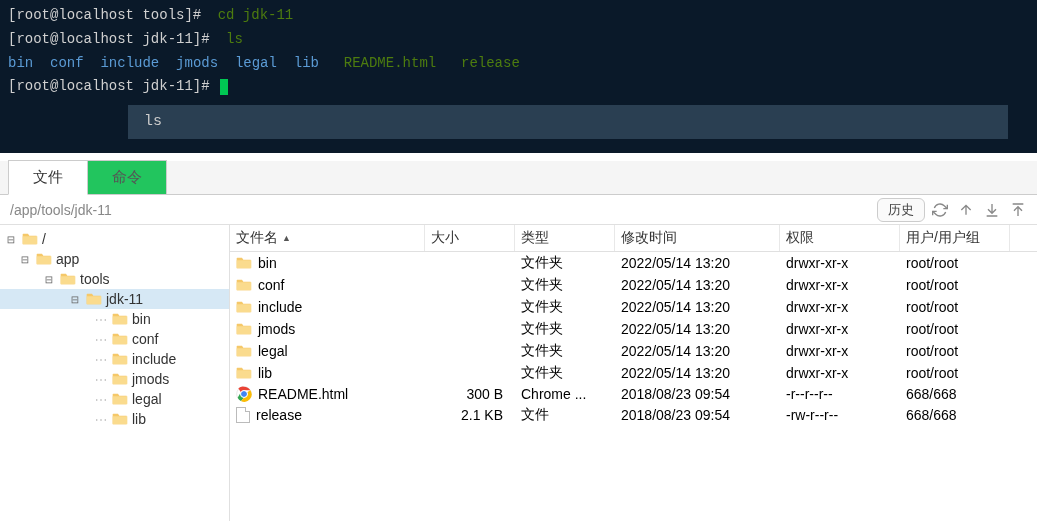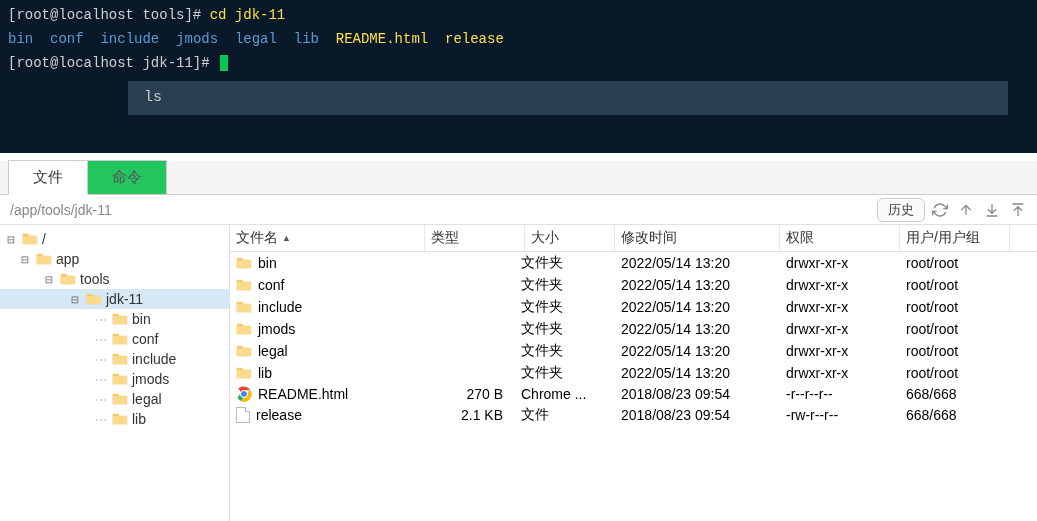--- a/index.html
+++ b/index.html
@@ -2,21 +2,21 @@
 <html><head>
   <meta charset="utf-8">
   <style>
     * { margin: 0; padding: 0; box-sizing: border-box; }
     body { font-family: "Microsoft YaHei", "Segoe UI", sans-serif; font-size: 13px; width: 1037px; height: 521px; overflow: hidden; background: #fff; }
     
     .terminal { background: #0a1929; color: #d0d0d0; font-family: "Consolas", "Courier New", monospace; font-size: 14px; padding: 4px 8px; line-height: 1.7; height: 153px; }
     .terminal-line { white-space: pre; }
     .term-prompt { color: #d0d0d0; }
     .term-blue { color: #5b9bd5; }
-    .term-white { color: #fde047; }
+    .term-white { color: #4d7c0f; margin-left: 8px; }
     .cursor { display: inline-block; width: 8px; height: 16px; background: #00c853; vertical-align: middle; margin-left: 2px; }
     .search-bar { background: #2a3f52; margin: 6px 0 0 120px; padding: 4px 16px; width: 880px; color: #ccc; font-size: 15px; }
     
     .tabs { display: flex; border-bottom: 1px solid #ccc; background: #f5f5f5; height: 34px; align-items: flex-end; margin-top: 8px; }
     .tab { padding: 7px 24px; border: 1px solid #ccc; border-bottom: none; background: #22c55e; font-size: 15px; color: #555; cursor: pointer; margin-left: -1px; }
     .tab.active { background: #fff; font-weight: 500; color: #333; border-bottom: 1px solid #fff; margin-bottom: -1px; }
     .tab:first-child { margin-left: 8px; }
     
     .path-bar { display: flex; align-items: center; padding: 4px 8px; border-bottom: 1px solid #e0e0e0; height: 30px; }
     .path-text { flex: 1; color: #888; font-size: 14px; padding-left: 2px; }
@@ -56,20 +56,21 @@
     .file-chrome-icon { width: 16px; height: 16px; margin-right: 6px; flex-shrink: 0; }
     .file-generic-icon { width: 14px; height: 16px; margin-right: 6px; border: 1px solid #bbb; background: #fff; flex-shrink: 0; position: relative; }
     .file-generic-icon::after { content: ""; position: absolute; top: -1px; right: -1px; width: 4px; height: 4px; background: #fff; border-left: 1px solid #bbb; border-bottom: 1px solid #bbb; }
   </style>
 </head>
 <body>
 
 <div class="terminal">
   <div id="term-lines">
       <div class="terminal-line"><span class="term-prompt">[root@localhost tools]# </span><span class="term-white">cd jdk-11</span></div>
+      <div class="terminal-line"><span class="term-prompt">[root@localhost jdk-11]# </span><span class="term-white">ls</span></div>
     </div>
   <div class="terminal-line" id="ls-output"><span class="term-blue">bin</span>  <span class="term-blue">conf</span>  <span class="term-blue">include</span>  <span class="term-blue">jmods</span>  <span class="term-blue">legal</span>  <span class="term-blue">lib</span>  <span class="term-white">README.html</span>  <span class="term-white">release</span>  </div>
   <div class="terminal-line"><span class="term-prompt">[root@localhost jdk-11]# </span><span class="cursor"></span></div>
   <div class="search-bar">ls</div>
 </div>
 
 <div class="tabs">
   <div class="tab active">文件</div>
   <div class="tab">命令</div>
 </div>
@@ -184,22 +185,22 @@
         </svg>
         <span class="tree-label">lib</span>
       </div>
     </div>
   <div class="file-list">
     <div class="file-header">
       <div class="col col-name">
           <span>文件名</span>
           <span class="sort-indicator">▲</span>
         </div>
+      <div class="col col-size" style="text-align:left">大小</div>
       <div class="col col-type">类型</div>
-      <div class="col col-size" style="text-align:left">大小</div>
       <div class="col col-mtime">修改时间</div>
       <div class="col col-perm">权限</div>
       <div class="col col-user">用户/用户组</div>
     </div>
     <div id="file-rows">
         <div class="file-row">
           <div class="col col-name">
             <svg class="file-folder-icon" viewBox="0 0 24 20">
               <path fill="#f5c869" d="M2 2h7l2 3h11v12a1 1 0 01-1 1H2a1 1 0 01-1-1V3a1 1 0 011-1z"></path>
               <path fill="#fadb8e" d="M1 6h22v11a1 1 0 01-1 1H2a1 1 0 01-1-1z"></path>
@@ -288,21 +289,21 @@
               <circle cx="12" cy="12" r="11" fill="#fff" stroke="#ddd"></circle>
               <circle cx="12" cy="12" r="4.2" fill="#4285f4"></circle>
               <path fill="#ea4335" d="M12 1a11 11 0 019.5 5.5H12a5.5 5.5 0 00-4.76 2.75L3.5 3.5A11 11 0 0112 1z"></path>
               <path fill="#34a853" d="M2.5 17.5L7.24 9.25A5.5 5.5 0 0012 17.5l-4.5 5A11 11 0 012.5 17.5z"></path>
               <path fill="#fbbc05" d="M21.5 6.5A11 11 0 017.5 22.5l4.5-5a5.5 5.5 0 004.76-8.25z"></path>
               <circle cx="12" cy="12" r="4.2" fill="#4285f4"></circle>
               <circle cx="12" cy="12" r="5.3" fill="none" stroke="#fff" stroke-width="1.2"></circle>
             </svg>
             <span>README.html</span>
           </div>
-          <div class="col col-size">270 B</div>
+          <div class="col col-size">300 B</div>
           <div class="col col-type">Chrome ...</div>
           <div class="col col-mtime">2018/08/23 09:54</div>
           <div class="col col-perm">-r--r--r--</div>
           <div class="col col-user">668/668</div>
         </div>
         <div class="file-row">
           <div class="col col-name">
             <span class="file-generic-icon"></span>
             <span>release</span>
           </div>

